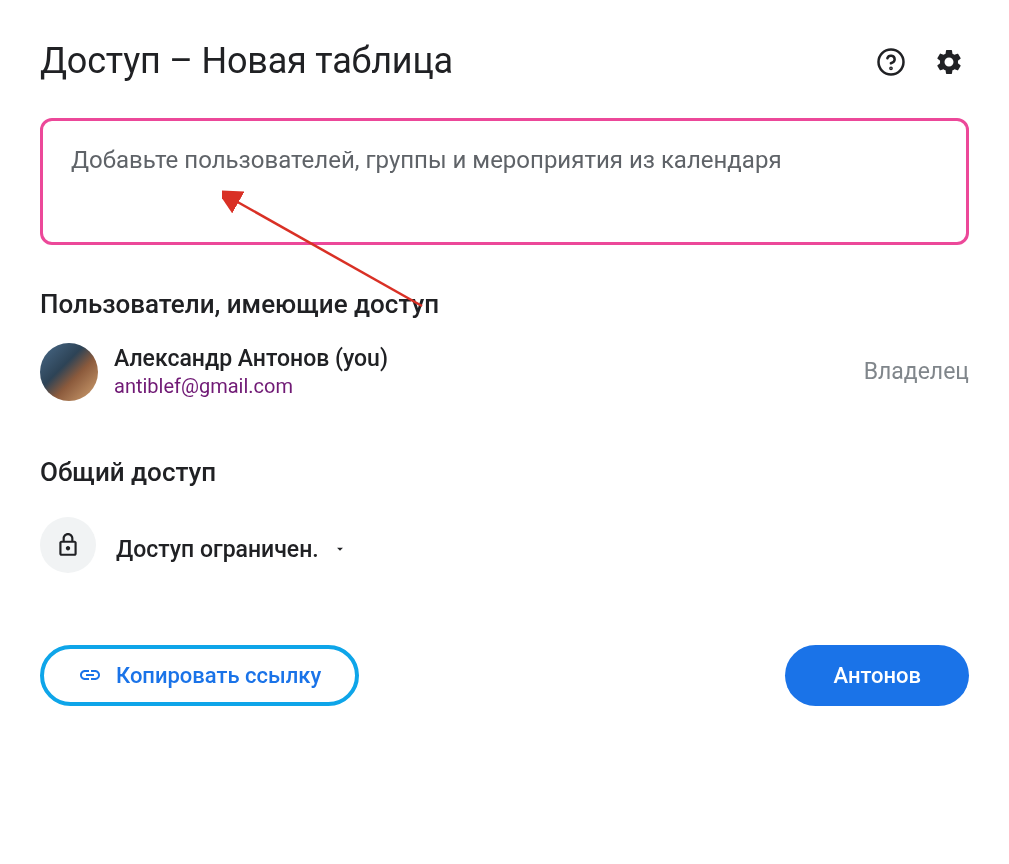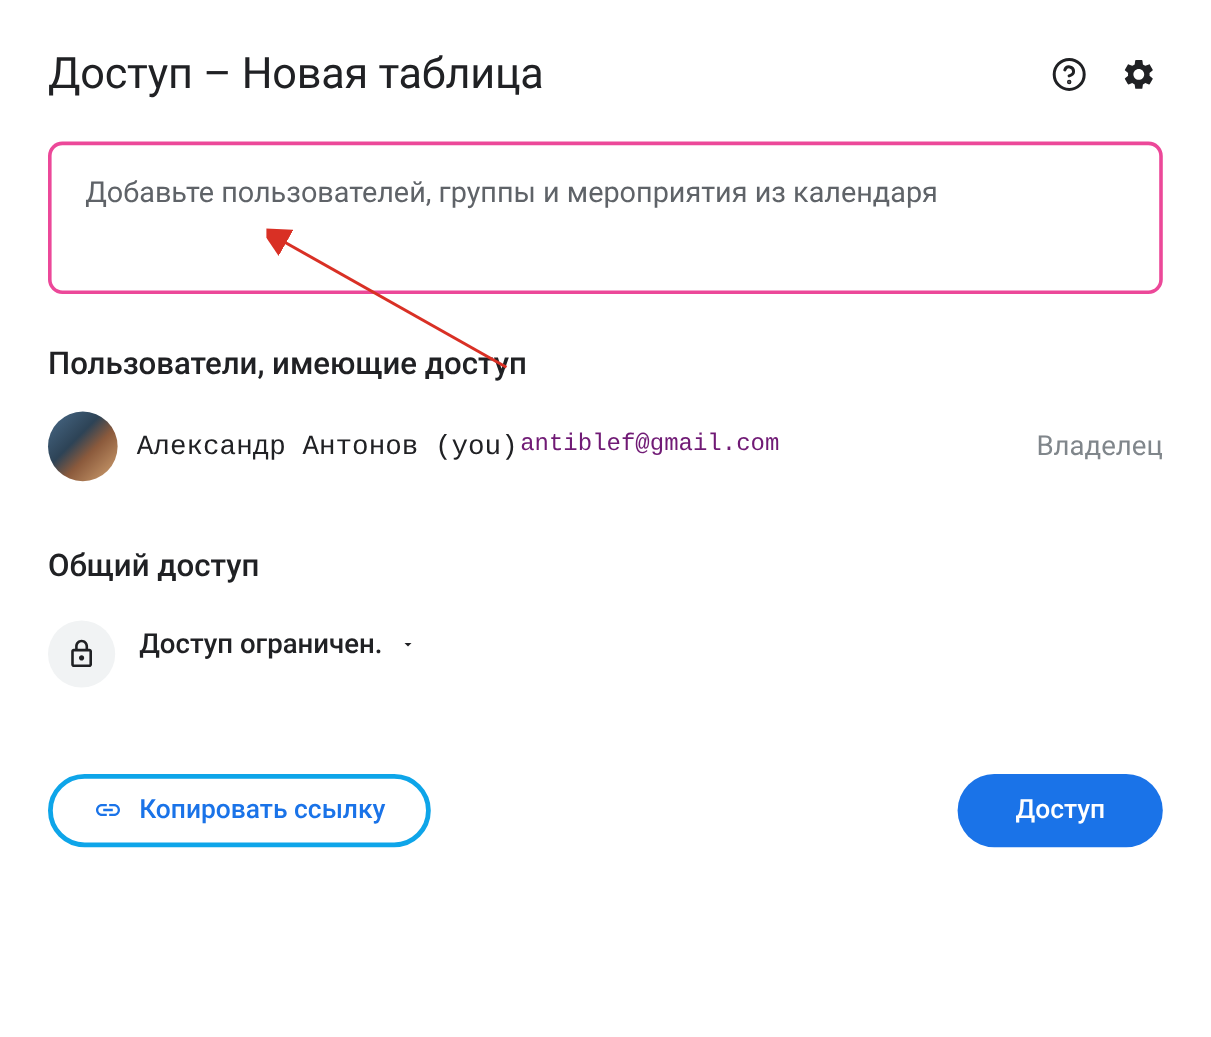--- a/index.html
+++ b/index.html
@@ -78,44 +78,43 @@
     .avatar {
       width: 58px;
       height: 58px;
       border-radius: 50%;
       background: linear-gradient(135deg, #4a6b8a 0%, #2d4356 40%, #8b5a3c 60%, #d4a574 100%);
       flex-shrink: 0;
     }
     .user-info {
       flex: 1;
       display: flex;
-      flex-direction: row;
+      flex-direction: column;
       gap: 2px;
-      font-family: Liberation Mono, monospace;
     }
     .user-name {
       font-size: 23px;
       font-weight: 500;
       color: #202124;
     }
     .user-email {
       font-size: 20px;
       color: #701a75;
     }
     .role {
       font-size: 23px;
       color: #80868b;
       margin-left: 28px;
     }
     .general-access {
       margin-bottom: 72px;
     }
     .access-row {
       display: flex;
-      align-items: center;
+      align-items: flex-end;
       gap: 20px;
     }
     .lock-circle {
       width: 56px;
       height: 56px;
       border-radius: 50%;
       background: #f1f3f4;
       display: flex;
       align-items: center;
       justify-content: center;
@@ -234,21 +233,21 @@
 </div>
 
 <div class="footer">
   <button class="copy-link-btn">
     <svg width="24" height="24" viewBox="0 0 24 24" fill="#1a73e8">
       <path d="M3.9 12c0-1.71 1.39-3.1 3.1-3.1h4V7H7c-2.76 0-5 2.24-5 5s2.24 5 5 5h4v-1.9H7c-1.71 0-3.1-1.39-3.1-3.1zM8 13h8v-2H8v2zm9-6h-4v1.9h4c1.71 0 3.1 1.39 3.1 3.1s-1.39 3.1-3.1 3.1h-4V17h4c2.76 0 5-2.24 5-5s-2.24-5-5-5z"></path>
     </svg>
     <span>Копировать ссылку</span>
   </button>
   <button class="done-btn">
-    <span>Доступ</span>
+    <span>Антонов</span>
   </button>
 </div>
 
 <svg class="arrow-annotation" width="220" height="130" viewBox="0 0 220 130">
   <defs>
     <marker id="arrowhead" markerWidth="10" markerHeight="10" refX="2" refY="5" orient="auto">
       <polygon points="0 0, 10 5, 0 10" fill="#d93025"></polygon>
     </marker>
   </defs>
   <line x1="200" y1="118" x2="12" y2="12" stroke="#d93025" stroke-width="2.5" marker-end="url(#arrowhead)"></line>

